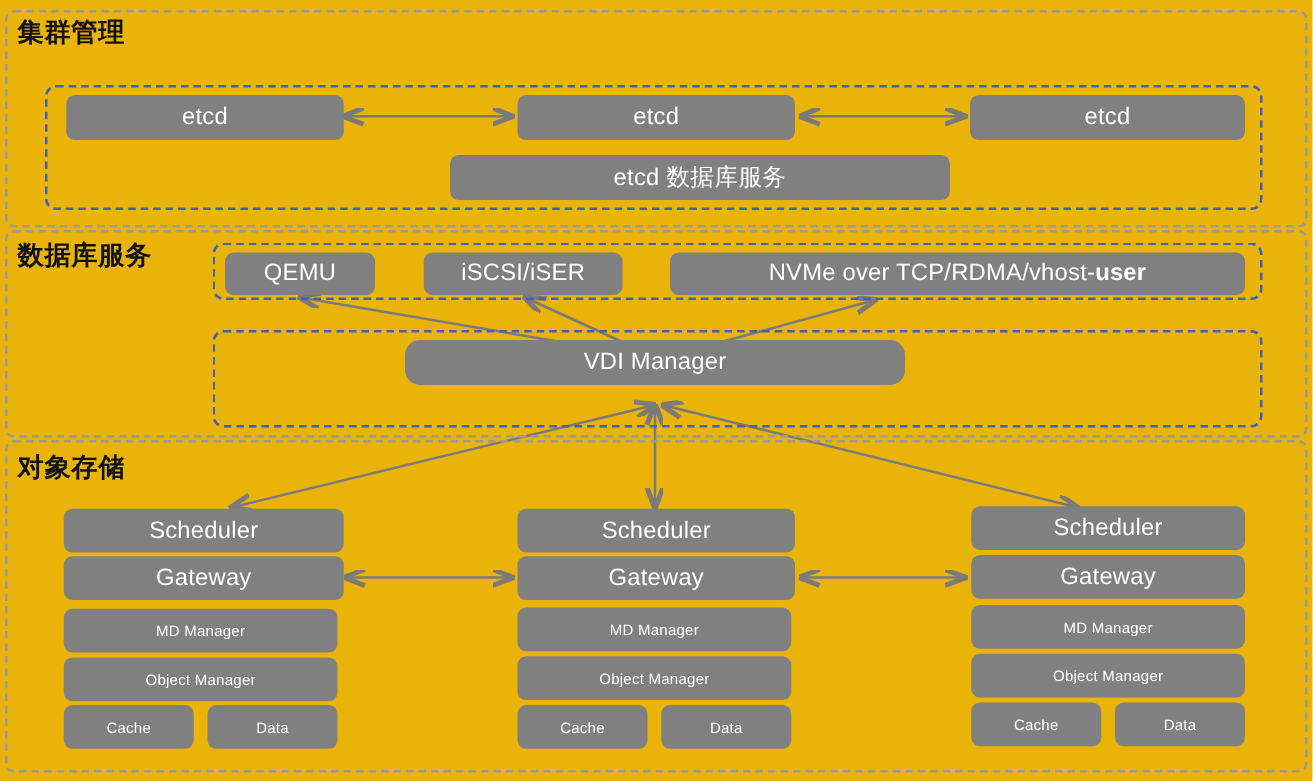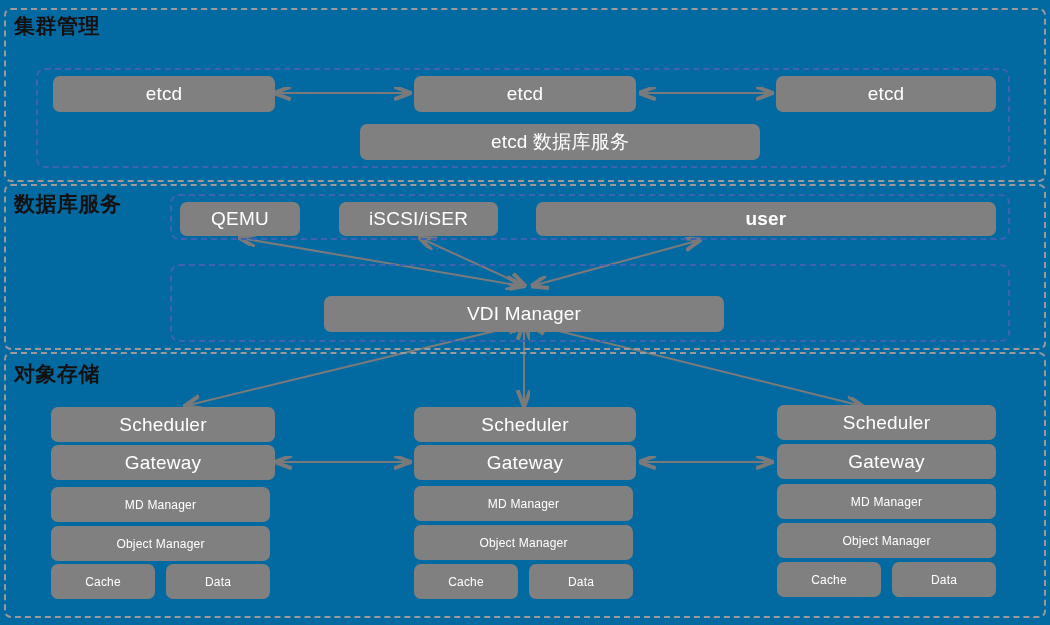--- a/index.html
+++ b/index.html
@@ -7,21 +7,21 @@
     padding: 0;
     background: #ffffff;
   }
   body {
     font-family: "Liberation Sans", "DejaVu Sans", sans-serif;
   }
   #canvas {
     position: relative;
     width: 1050px;
     height: 625px;
-    background: #0369a1;
+    background: #eab308;
     overflow: hidden;
   }
 
   
   .section {
     position: absolute;
     border: 2px dashed #9a9a9a;
     border-radius: 7px;
     box-sizing: border-box;
     background: transparent;
@@ -119,26 +119,27 @@
   <div class="node" style="left:324px; top:124px; width:400px; height:36px;margin-left:36px;">etcd 数据库服务</div>
 
   <div class="section" style="left:4px; top:184px; width:1042px; height:166px;"></div>
   <div class="section-title" style="left:14px; top:190px;">数据库服务</div>
 
   <div class="group" style="left:170px; top:194px; width:840px; height:46px;"></div>
 
   <div class="node" style="left:180px; top:202px; width:120px; height:34px;">QEMU</div>
   <div class="node" style="left:339px; top:202px; width:159px; height:34px;">iSCSI/iSER</div>
   <div class="node" style="left:536px; top:202px; width:460px; height:34px;">
+    <span>NVMe over TCP/RDMA/vhost-</span>
       <span class="bold-tail">user</span>
   </div>
 
   <div class="group" style="left:170px; top:264px; width:840px; height:78px;"></div>
 
-  <div class="node" style="left:324px; top:296px; width:400px; height:36px;">VDI Manager</div>
+  <div class="node" style="left:324px; top:272px; width:400px; height:36px;border-radius:12px;">VDI Manager</div>
 
   <div class="section" style="left:4px; top:352px; width:1042px; height:266px;"></div>
   <div class="section-title" style="left:14px; top:360px;">对象存储</div>
 
   <div class="node" style="left:51px; top:407px; width:224px; height:35px;">Scheduler</div>
   <div class="node" style="left:51px; top:445px; width:224px; height:35px;">Gateway</div>
   <div class="node small" style="left:51px; top:487px; width:219px; height:35px;">MD Manager</div>
   <div class="node small" style="left:51px; top:526px; width:219px; height:35px;">Object Manager</div>
   <div class="node small" style="left:51px; top:564px; width:104px; height:35px;">Cache</div>
   <div class="node small" style="left:166px; top:564px; width:104px; height:35px;">Data</div>

